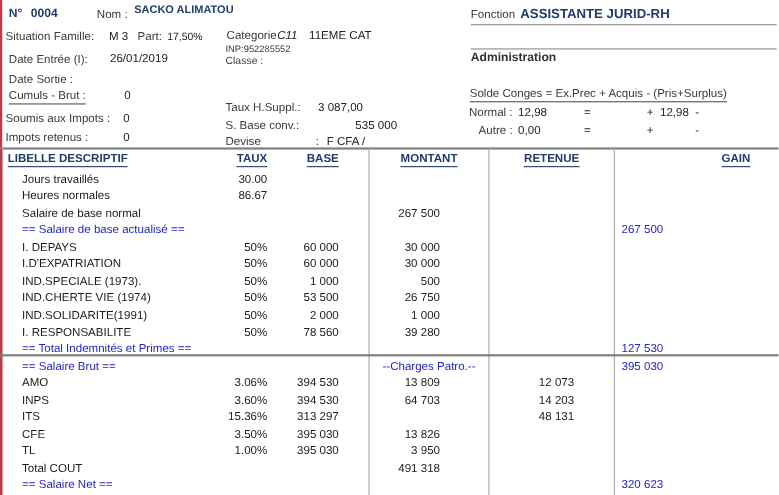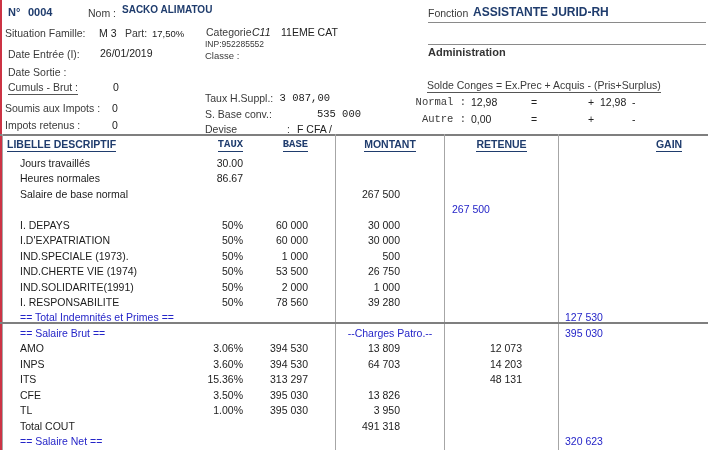--- a/index.html
+++ b/index.html
@@ -5,21 +5,21 @@
   html,body{margin:0;padding:0;background:#fff;}
   .page{position:relative;width:708px;height:450px;background:#fff;overflow:hidden;
         font-family:"Liberation Sans","DejaVu Sans",sans-serif;color:#2e2e2e;}
   .abs{position:absolute;white-space:nowrap;}
   .lbl{font-size:10.5px;color:#3a3a3a;}
   .sm{font-size:8.5px;color:#3a3a3a;}
   .navy{color:#1f3c6d;font-weight:bold;}
   .big{font-size:10px;}
   .med{font-size:12px;}
   .val{font-size:10.5px;color:#222;}
-  .rt{text-align:right;font-family:Liberation Mono, monospace;}
+  .rt{text-align:right;}
   .ctr{text-align:center;}
   .uline{border-bottom:1px solid #555;padding-bottom:1px;}
   .hline{position:absolute;background:#8a8a8a;height:1px;}
   .hline2{position:absolute;background:#7f7f7f;height:2px;}
   .vline{position:absolute;background:#a6a6a6;width:1px;top:134px;height:316px;}
   .red-edge{position:absolute;left:0;top:0;width:2px;height:450px;background:#cc3344;}
   
   .thead-cell{position:absolute;top:138px;font-size:10.5px;font-weight:bold;color:#1f3c6d;}
   .thead-cell span{border-bottom:1.5px solid #1f3c6d;padding-bottom:1px;}
   .rows{position:absolute;left:0;width:708px;}
@@ -126,20 +126,21 @@
       </div>
       <div class="trow">
         <div class="cell-label">Salaire de base normal</div>
         <div class="cell-taux"></div>
         <div class="cell-base"></div>
         <div class="cell-montant">267 500</div>
         <div class="cell-retenue"></div>
         <div class="cell-gain"></div>
       </div>
       <div class="trow blue">
+        <div class="cell-label">== Salaire de base actualisé ==</div>
         <div class="cell-taux"></div>
         <div class="cell-base"></div>
         <div class="cell-montant"></div>
         <div class="cell-retenue"></div>
         <div class="cell-gain">267 500</div>
       </div>
       <div class="trow">
         <div class="cell-label">I. DEPAYS</div>
         <div class="cell-taux">50%</div>
         <div class="cell-base">60 000</div>

